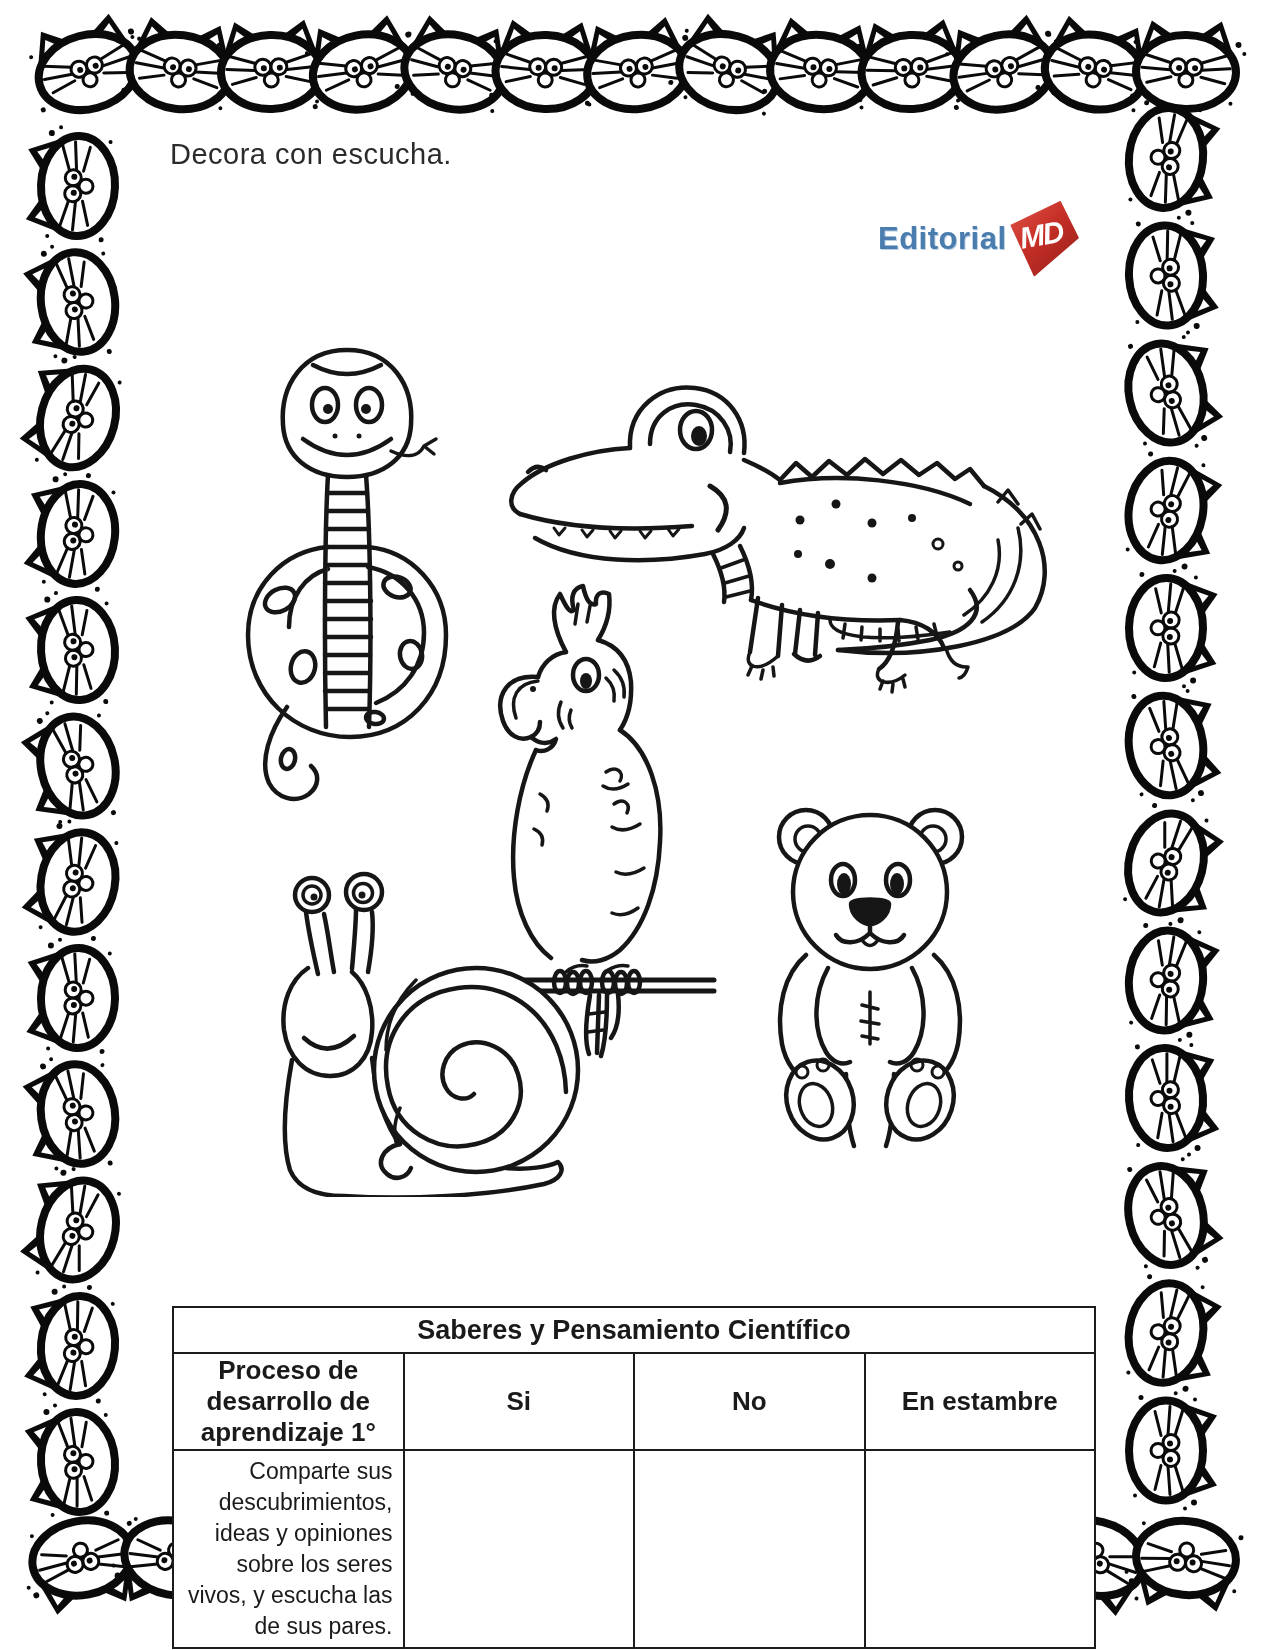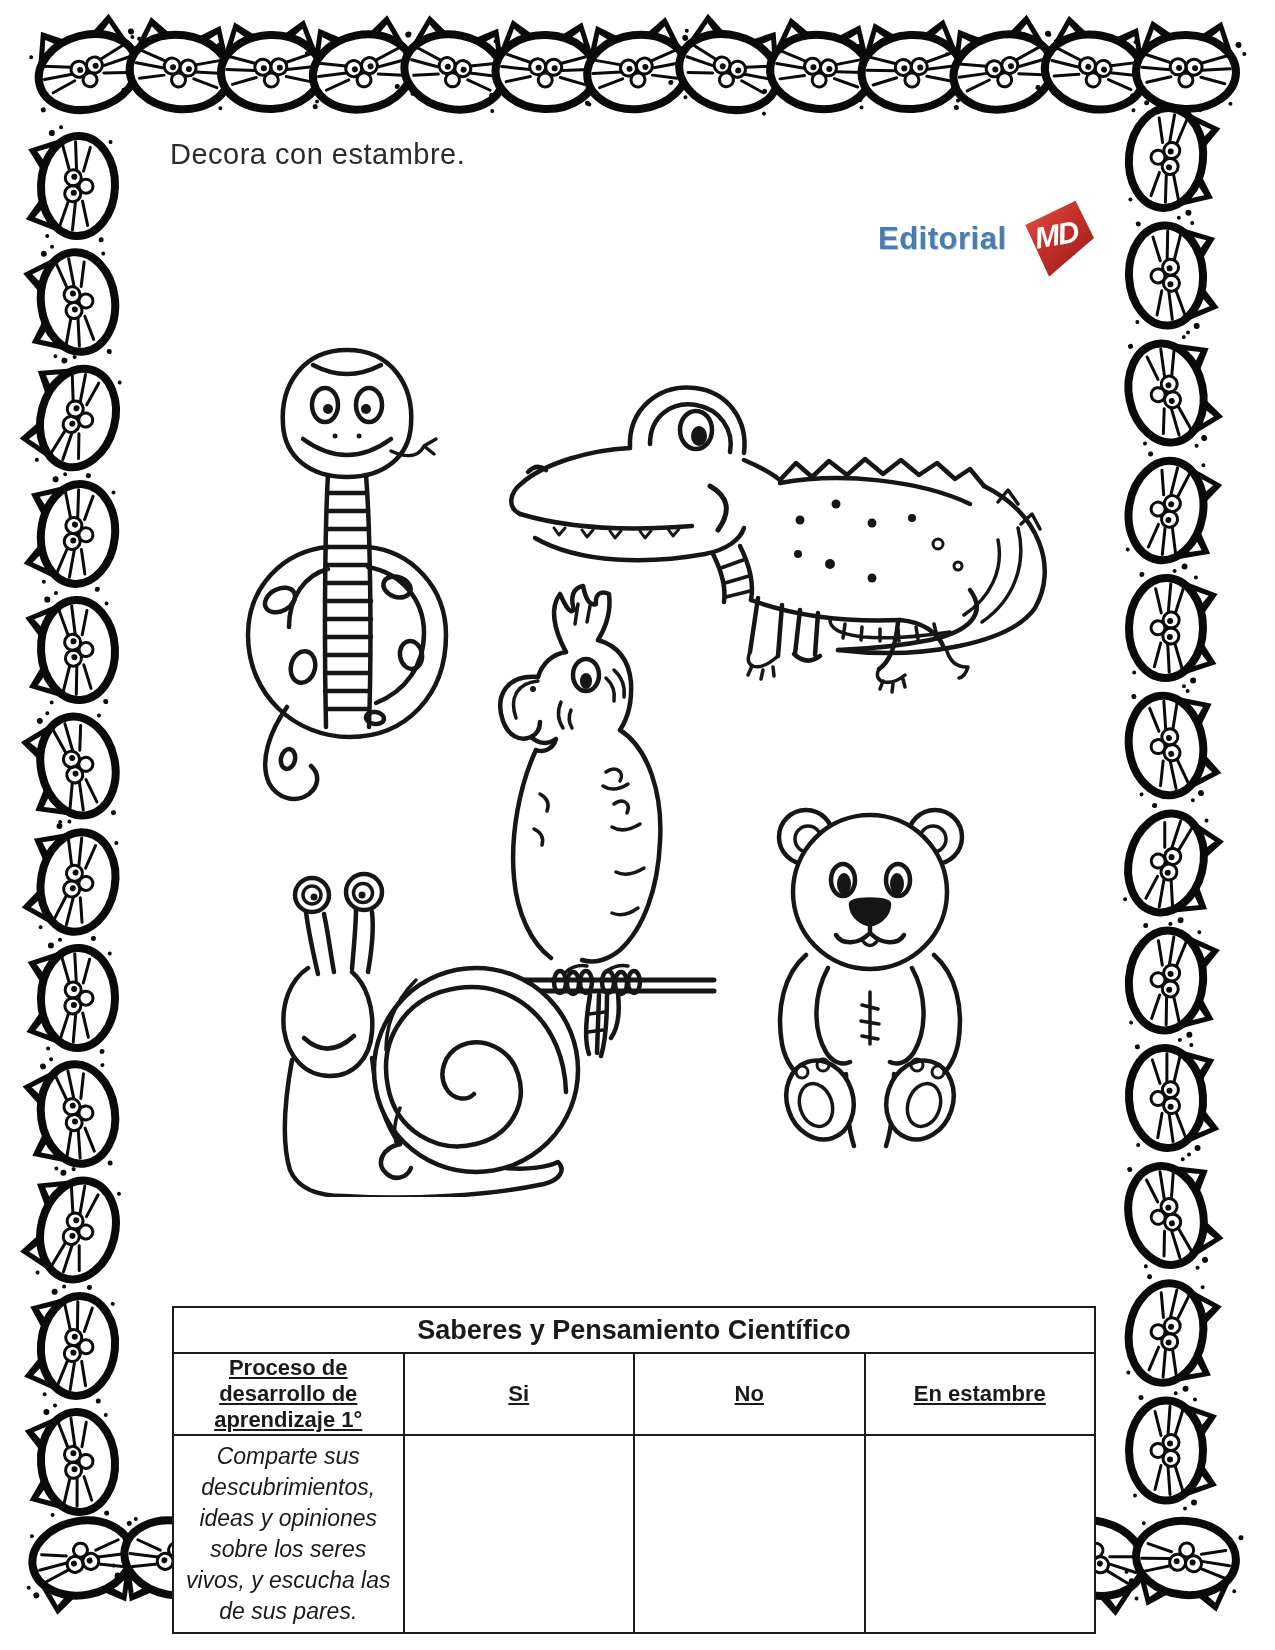--- a/index.html
+++ b/index.html
@@ -5,21 +5,21 @@
   html,body{margin:0;padding:0;background:#e8e8e8;}
   .page{
     position:relative;width:1275px;height:1650px;background:#ffffff;
     overflow:hidden;font-family:"Liberation Sans",sans-serif;color:#1a1a1a;
   }
   .cat-border{position:absolute;left:0;top:0;width:1275px;height:1650px;pointer-events:none;}
   .worksheet-title{
     position:absolute;left:170px;top:138px;font-size:29px;font-weight:400;
     letter-spacing:0.5px;color:#2b2b2b;
   }
-  .logo{position:absolute;left:878px;top:202px;display:flex;align-items:center;gap:15px;}
+  .logo{position:absolute;left:878px;top:202px;display:flex;align-items:center;gap:0;}
   .logo-editorial{
     font-size:31px;font-weight:bold;color:#4a7dae;letter-spacing:0.5px;
     text-shadow:1px 1px 0 #b9cfe2;
   }
   .md-badge{
     position:relative;width:72px;height:74px;display:flex;align-items:center;justify-content:center;
     background:linear-gradient(140deg,#e2574b 0%,#c62f27 45%,#951f1a 100%);
     clip-path:polygon(6% 28%,78% 0%,100% 52%,34% 100%);
     transform:rotate(-4deg);
   }
@@ -29,22 +29,22 @@
   }
   .animal{position:absolute;}
   .assessment{
     position:absolute;left:172px;top:1306px;width:924px;border-collapse:collapse;
     table-layout:fixed;
   }
   .assessment td,.assessment th{
     border:2.5px solid #1c1c1c;vertical-align:middle;background:#fff;
   }
   .t-title{font-size:27px;font-weight:bold;text-align:center;height:42px;margin-top:22px;}
-  .t-head{font-size:22px;font-weight:bold;text-align:center;height:42px;text-decoration:underline;}
-  .t-crit{font-size:23px;font-weight:400;text-align:center;padding:5px 10px;line-height:1.35;height:58px;font-style:italic;}
+  .t-head{font-size:26px;font-weight:bold;text-align:center;height:42px;}
+  .t-crit{font-size:23px;font-weight:400;text-align:right;padding:5px 10px;line-height:1.35;height:58px;}
   .t-empty{height:58px;}
 </style>
 </head>
 <body>
 
 <div class="page">
 
   <svg class="cat-border" id="border-svg" viewBox="0 0 1275 1650">
     <defs>
       <g id="catface" stroke="#0a0a0a" stroke-linecap="round" stroke-linejoin="round" fill="none">
@@ -112,21 +112,21 @@
       <use href="#catface" transform="translate(1166,628) rotate(91)"></use>
       <use href="#catface" transform="translate(1166,745.5) rotate(82)"></use>
       <use href="#catface" transform="translate(1166,863) rotate(104)"></use>
       <use href="#catface" transform="translate(1166,980.5) rotate(95)"></use>
       <use href="#catface" transform="translate(1166,1098) rotate(86)"></use>
       <use href="#catface" transform="translate(1166,1215.5) rotate(77)"></use>
       <use href="#catface" transform="translate(1166,1333) rotate(99)"></use>
       <use href="#catface" transform="translate(1166,1450.5) rotate(90)"></use>
     </svg>
 
-  <div class="worksheet-title">Decora con estambre.</div>
+  <div class="worksheet-title">Decora con escucha.</div>
 
   <div class="logo">
     <span class="logo-editorial">Editorial</span>
     <span class="md-badge">
       <span>MD</span>
     </span>
   </div>
 
   <svg class="animal" style="left:225px;top:335px;width:245px;height:485px" viewBox="0 0 245 485">
     <g stroke="#161616" stroke-width="4.5" fill="none" stroke-linecap="round" stroke-linejoin="round">

